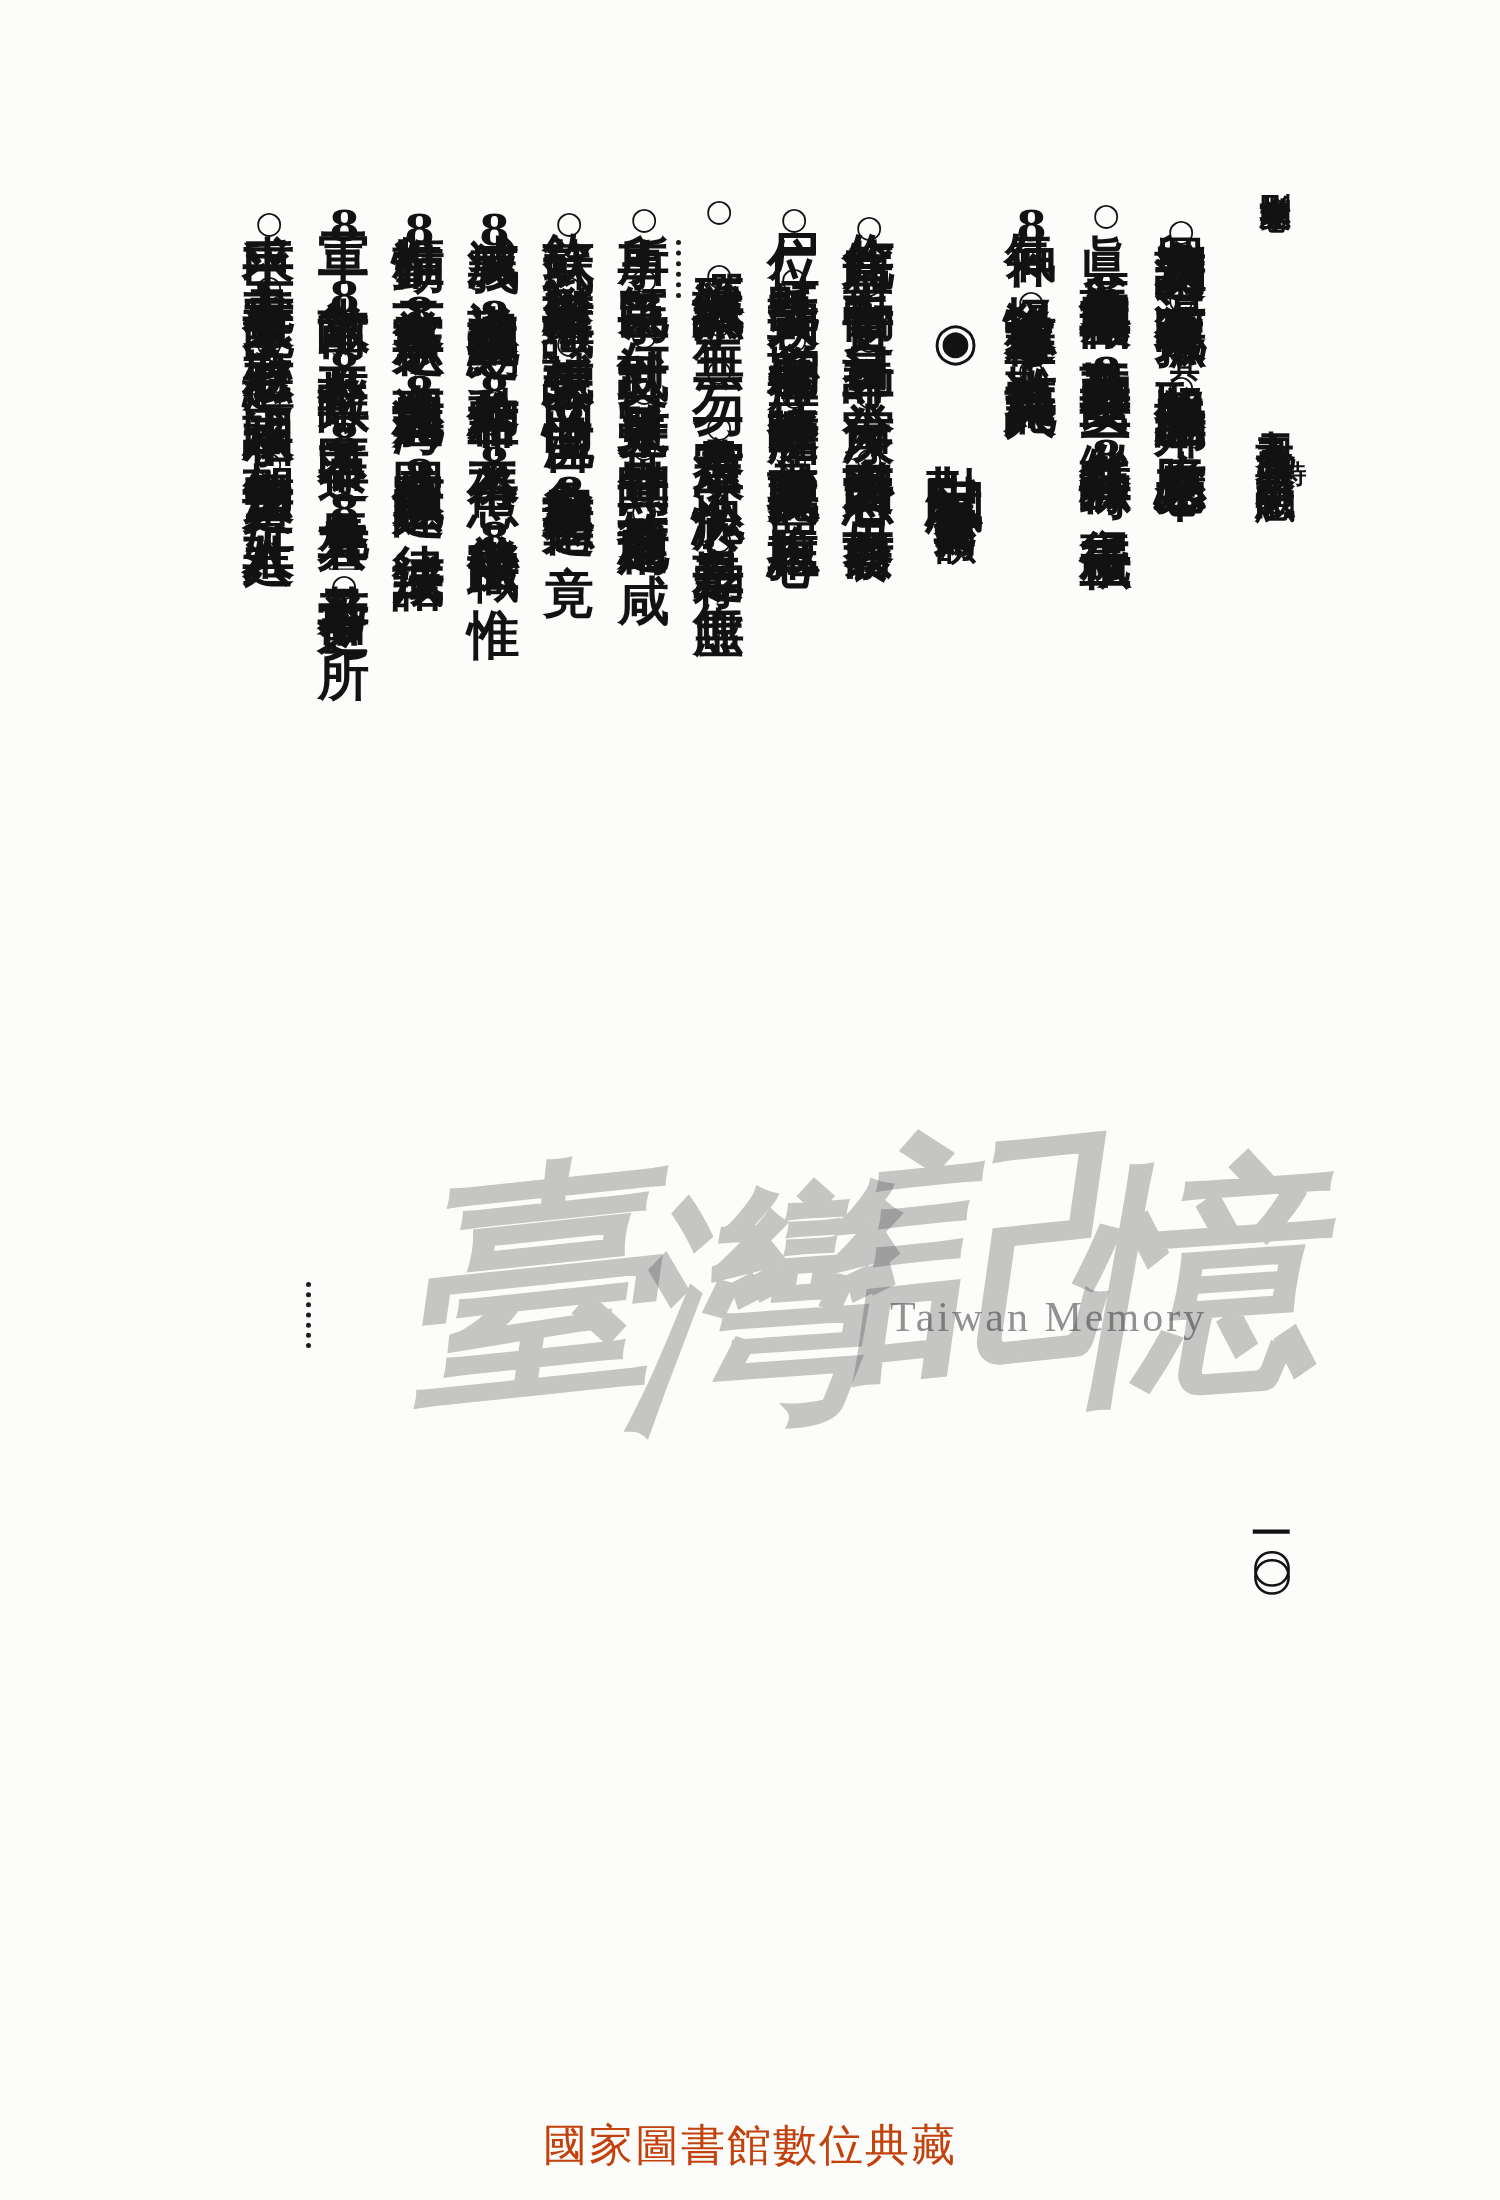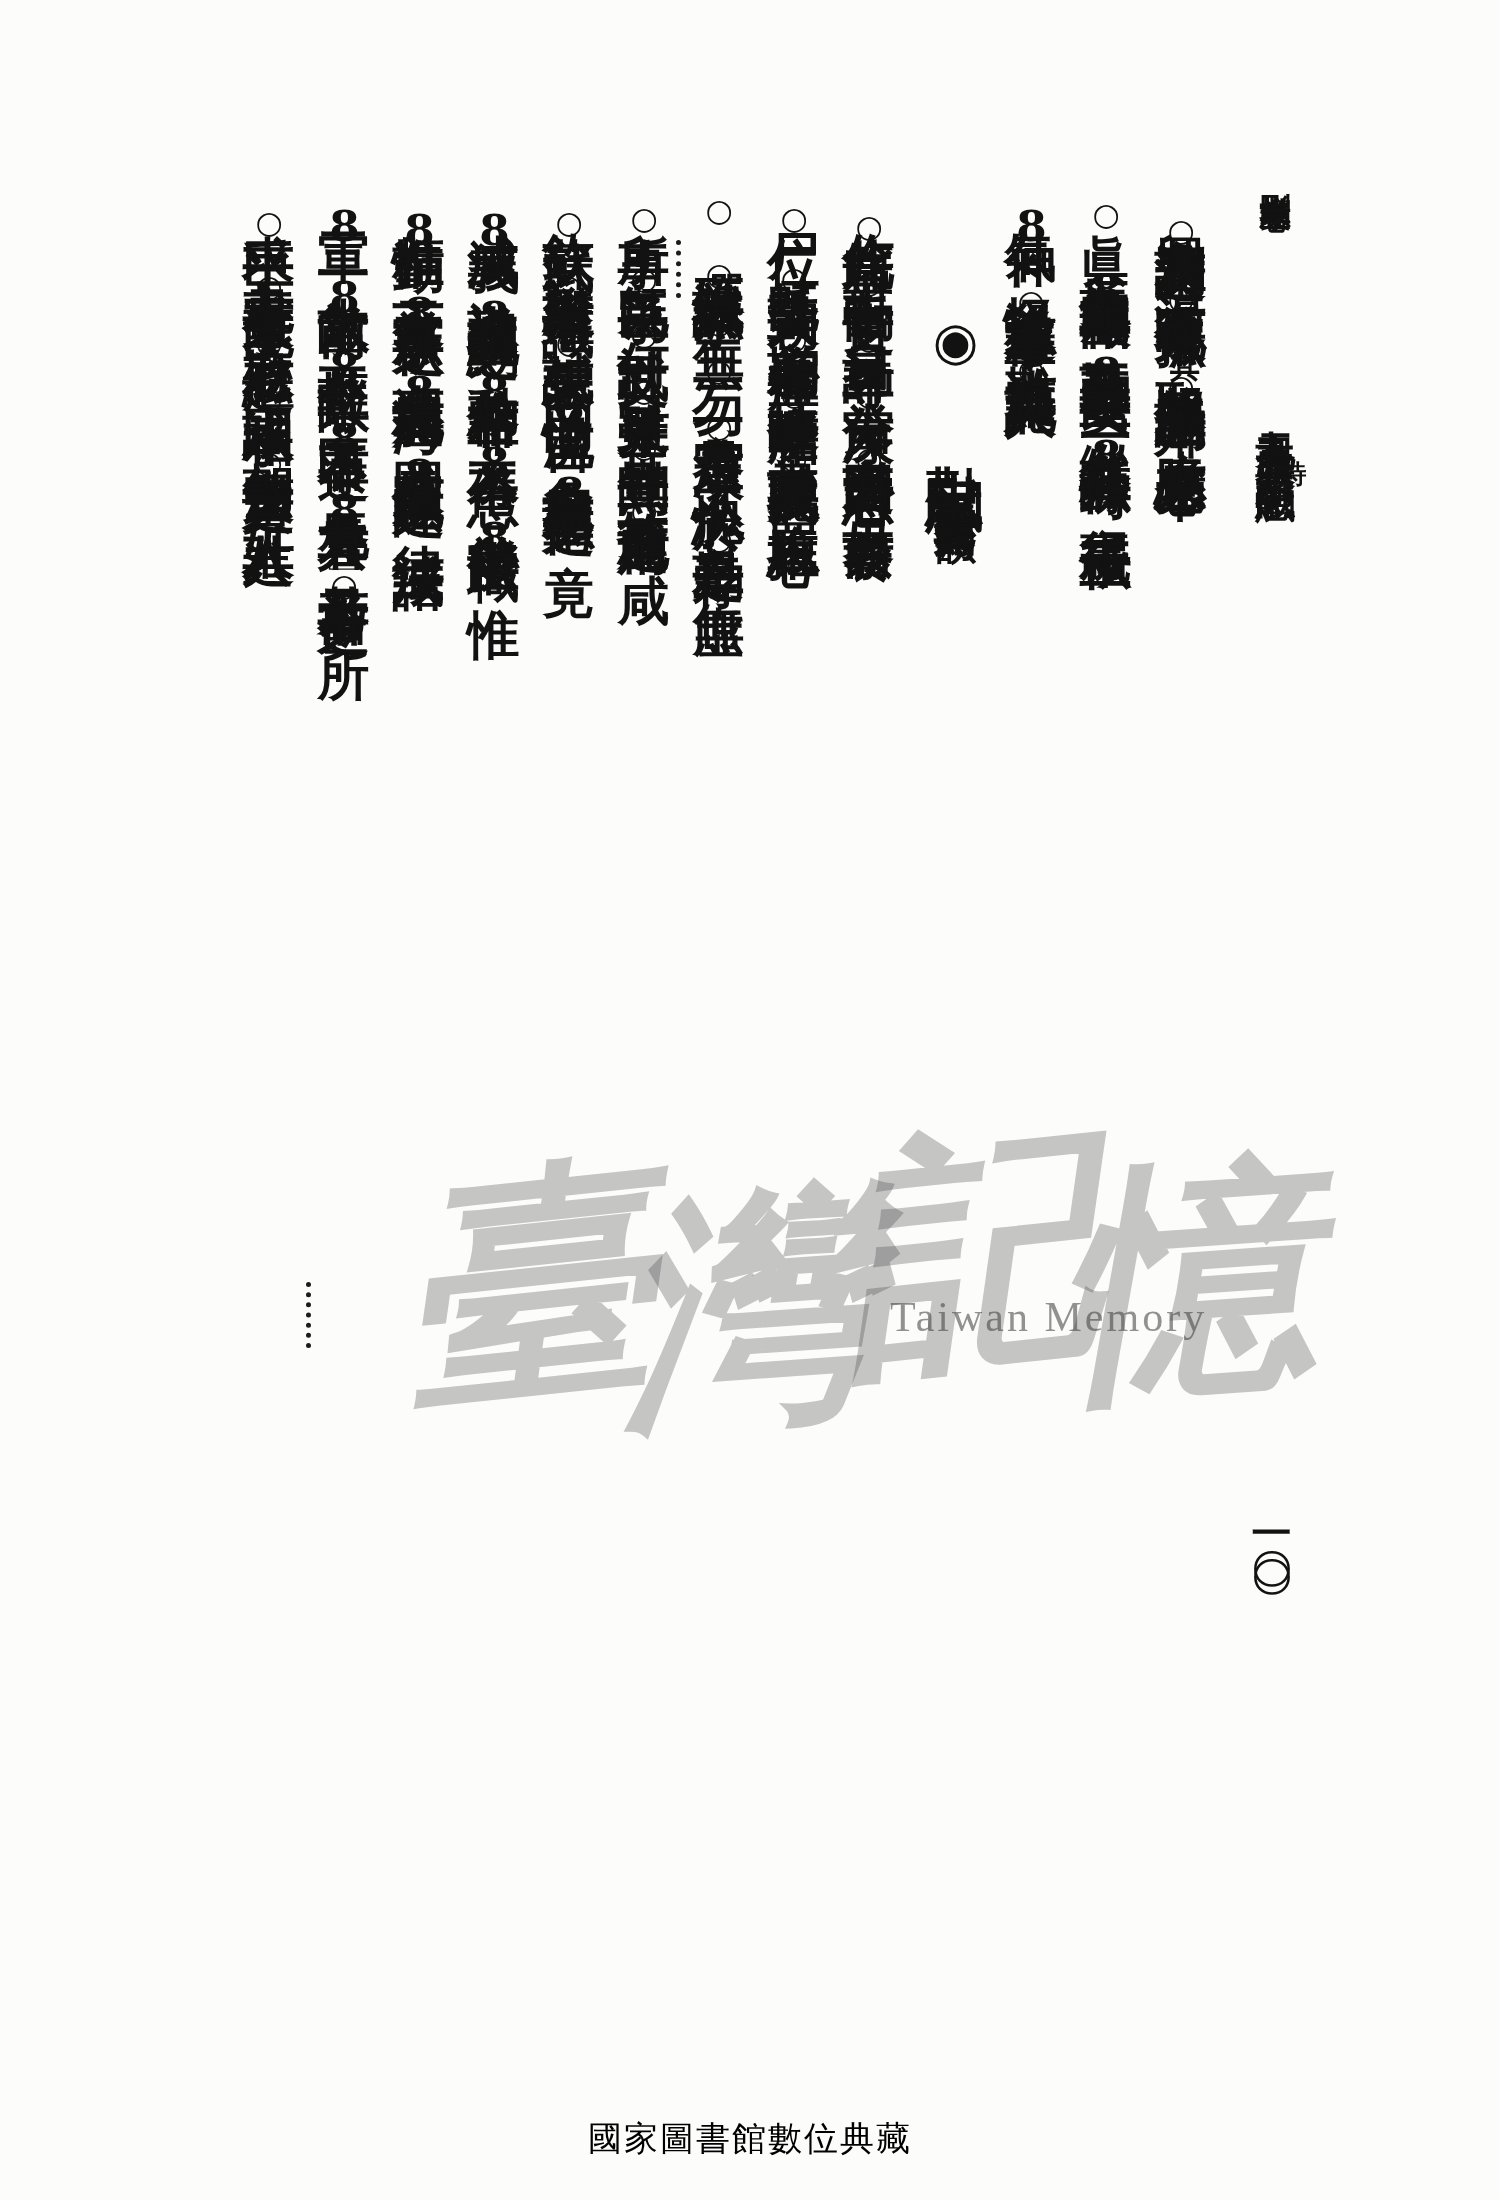--- a/index.html
+++ b/index.html
@@ -43,23 +43,23 @@
     letter-spacing:3px;
     color:rgba(110,110,110,0.75);
     font-family:"Liberation Serif","DejaVu Serif",serif;
     pointer-events:none;
   }
   .caption{
     position:absolute;
     left:50%;top:2116px;
     transform:translateX(-50%);
     font-family:"Liberation Sans","DejaVu Sans",sans-serif;
-    font-size:34px;
+    font-size:44px;
     letter-spacing:2px;
-    color:#000000;
+    color:#c2410c;
     font-weight:500;
     white-space:nowrap;
   }
 </style>
 </head>
 <body>
 
 <div class="page">
   <div id="text-columns">
       <div class="col" style="left: 1256px; top: 168px; letter-spacing: 2px;"><span class="seg" style="font-size: 31px;">刪增忠孝集卷三</span><span class="seg" style="font-size: 40px; letter-spacing: 4px; margin-inline-start: 216px;">九天司命眞君張</span><span class="seg" style="font-size: 40px; margin-inline-start: 8px;">諭</span><span class="seg" style="font-size: 26px; margin-inline-start: 2px; position: relative; left: 18px;">詩</span><span class="seg" style="font-size: 40px; margin-inline-start: 6px;">勸忠賦</span></div>

